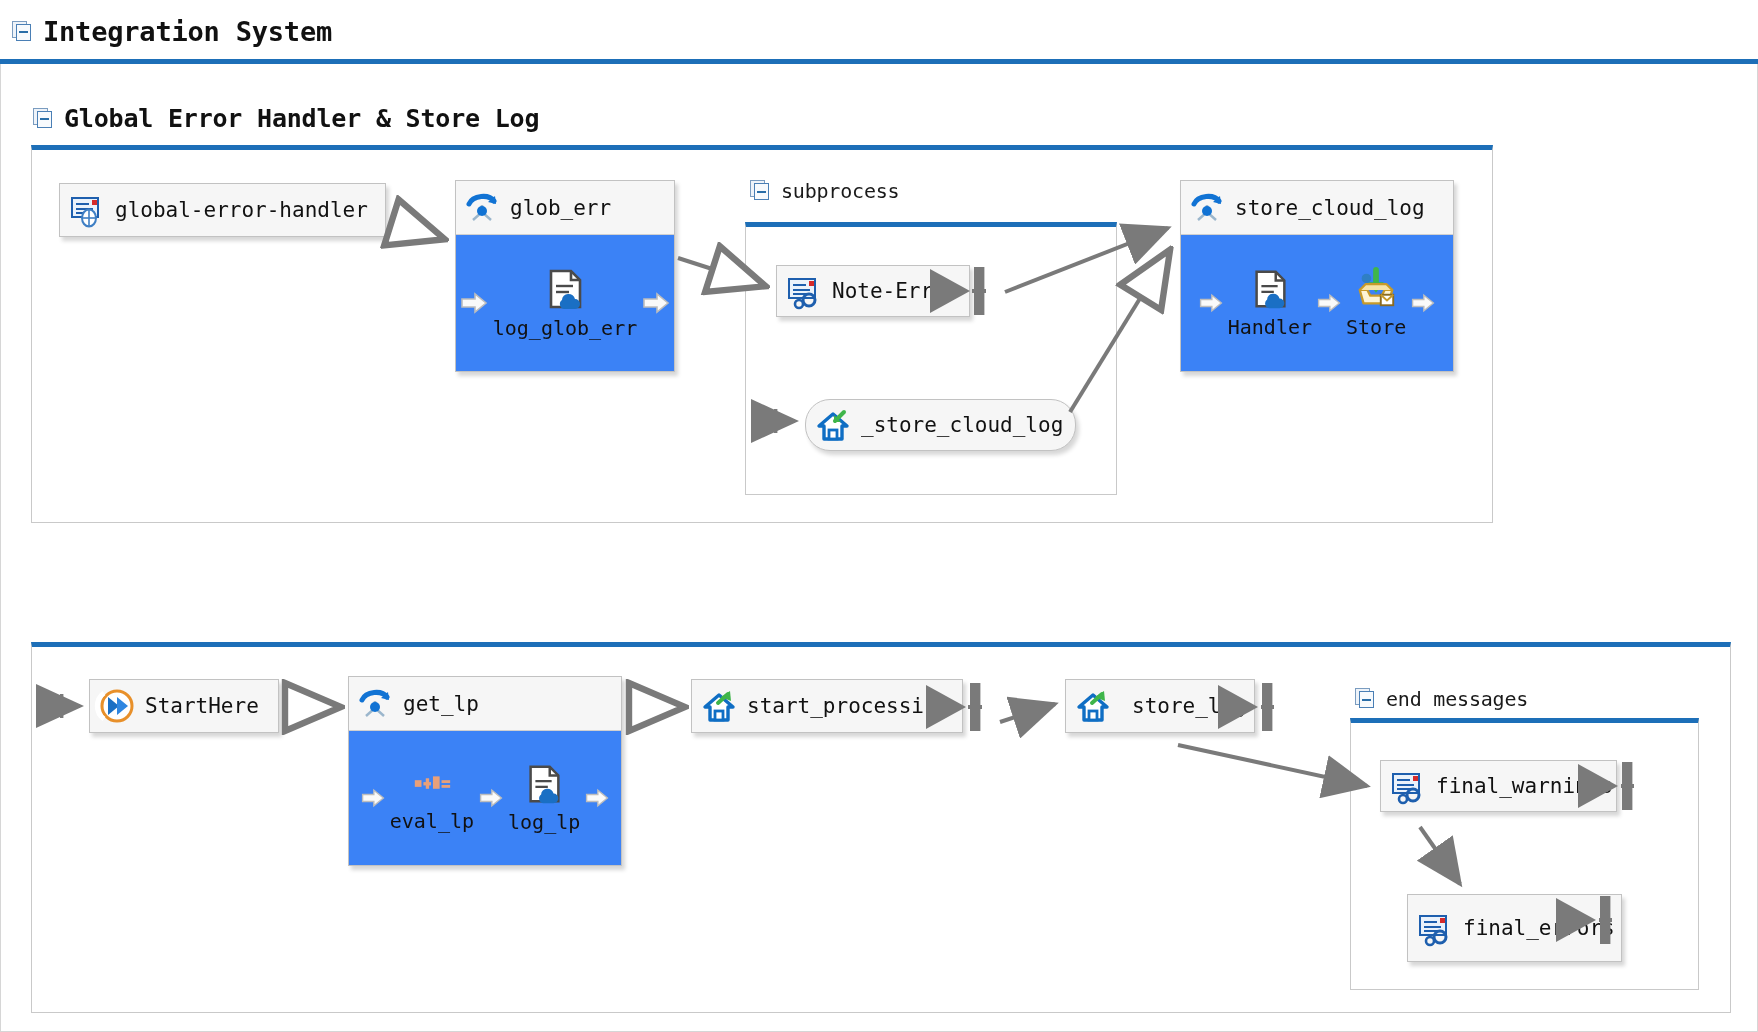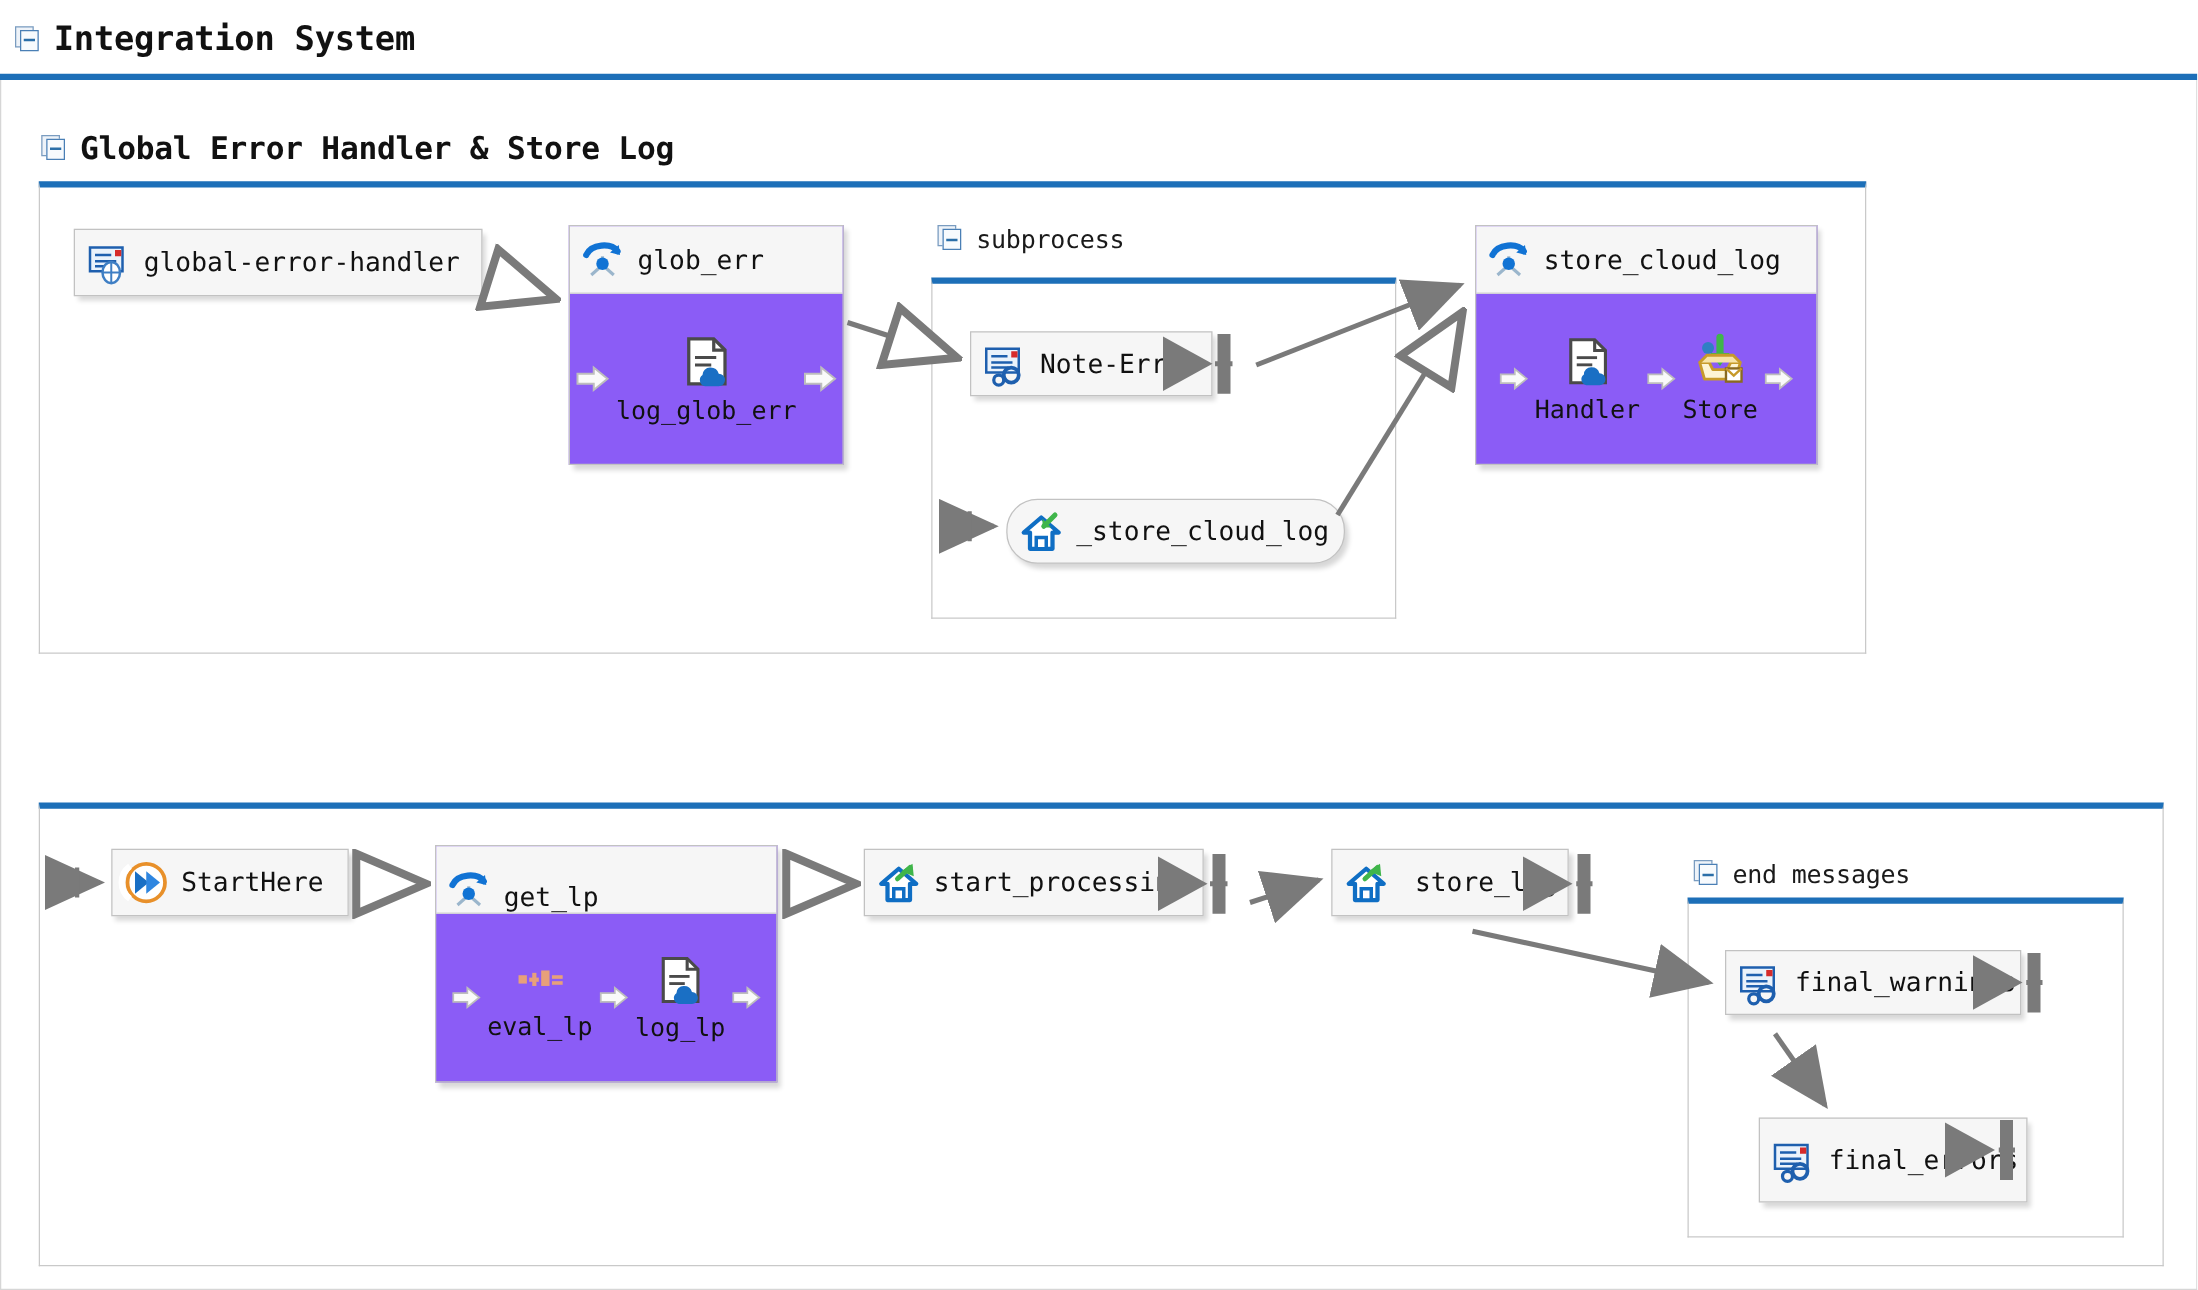--- a/index.html
+++ b/index.html
@@ -91,21 +91,21 @@
     gap: 9px;
     white-space: nowrap;
     font-size: 21px;
     color: #111;
   }
   .node .label { line-height: 1; }
 
   
   .cnode {
     position: absolute;
-    background: #8b5cf6;
+    background: #3b82f6;
     border: 1px solid #c2c2c2;
     box-shadow: 3px 4px 4px rgba(0,0,0,0.16);
     display: flex;
     flex-direction: column;
   }
   .cnode .chead {
     background: #f6f6f6;
     border-bottom: 1px solid #d0d0d0;
     display: flex; align-items: center;
     gap: 10px;
@@ -327,21 +327,21 @@
         <circle cx="19" cy="19" r="15" fill="#ffffff" stroke="#e8902a" stroke-width="3"></circle>
         <path d="M6 6 A16 16 0 0 0 6 32" fill="none" stroke="#ffffff" stroke-width="5"></path>
         <path d="M10 10 L21 19 L10 28 Z" fill="#1a6fc4"></path>
         <path d="M19 10 L30 19 L19 28 Z" fill="#2f86e0"></path>
       </svg>
     </span>
     <span class="label">StartHere</span>
   </div>
 
   <div class="cnode" style="left:348px; top:676px; width:274px; height:190px;">
-    <div class="chead" style="height:54px;align-items:flex-end;">
+    <div class="chead" style="height:54px;">
       <span>
         <svg width="36" height="36" viewBox="0 0 36 36">
           <path d="M5 14 C9 5, 25 4, 30 11" fill="none" stroke="#1173d4" stroke-width="5" stroke-linecap="round"></path>
           <path d="M31 6 L32 14 L24 12 Z" fill="#1173d4"></path>
           <line x1="18" y1="15" x2="18" y2="22" stroke="#9bb6cc" stroke-width="2.5"></line>
           <line x1="18" y1="22" x2="9" y2="30" stroke="#9bb6cc" stroke-width="2.5"></line>
           <line x1="18" y1="22" x2="27" y2="30" stroke="#9bb6cc" stroke-width="2.5"></line>
           <circle cx="18" cy="21" r="5" fill="#1173d4"></circle>
         </svg>
       </span>

